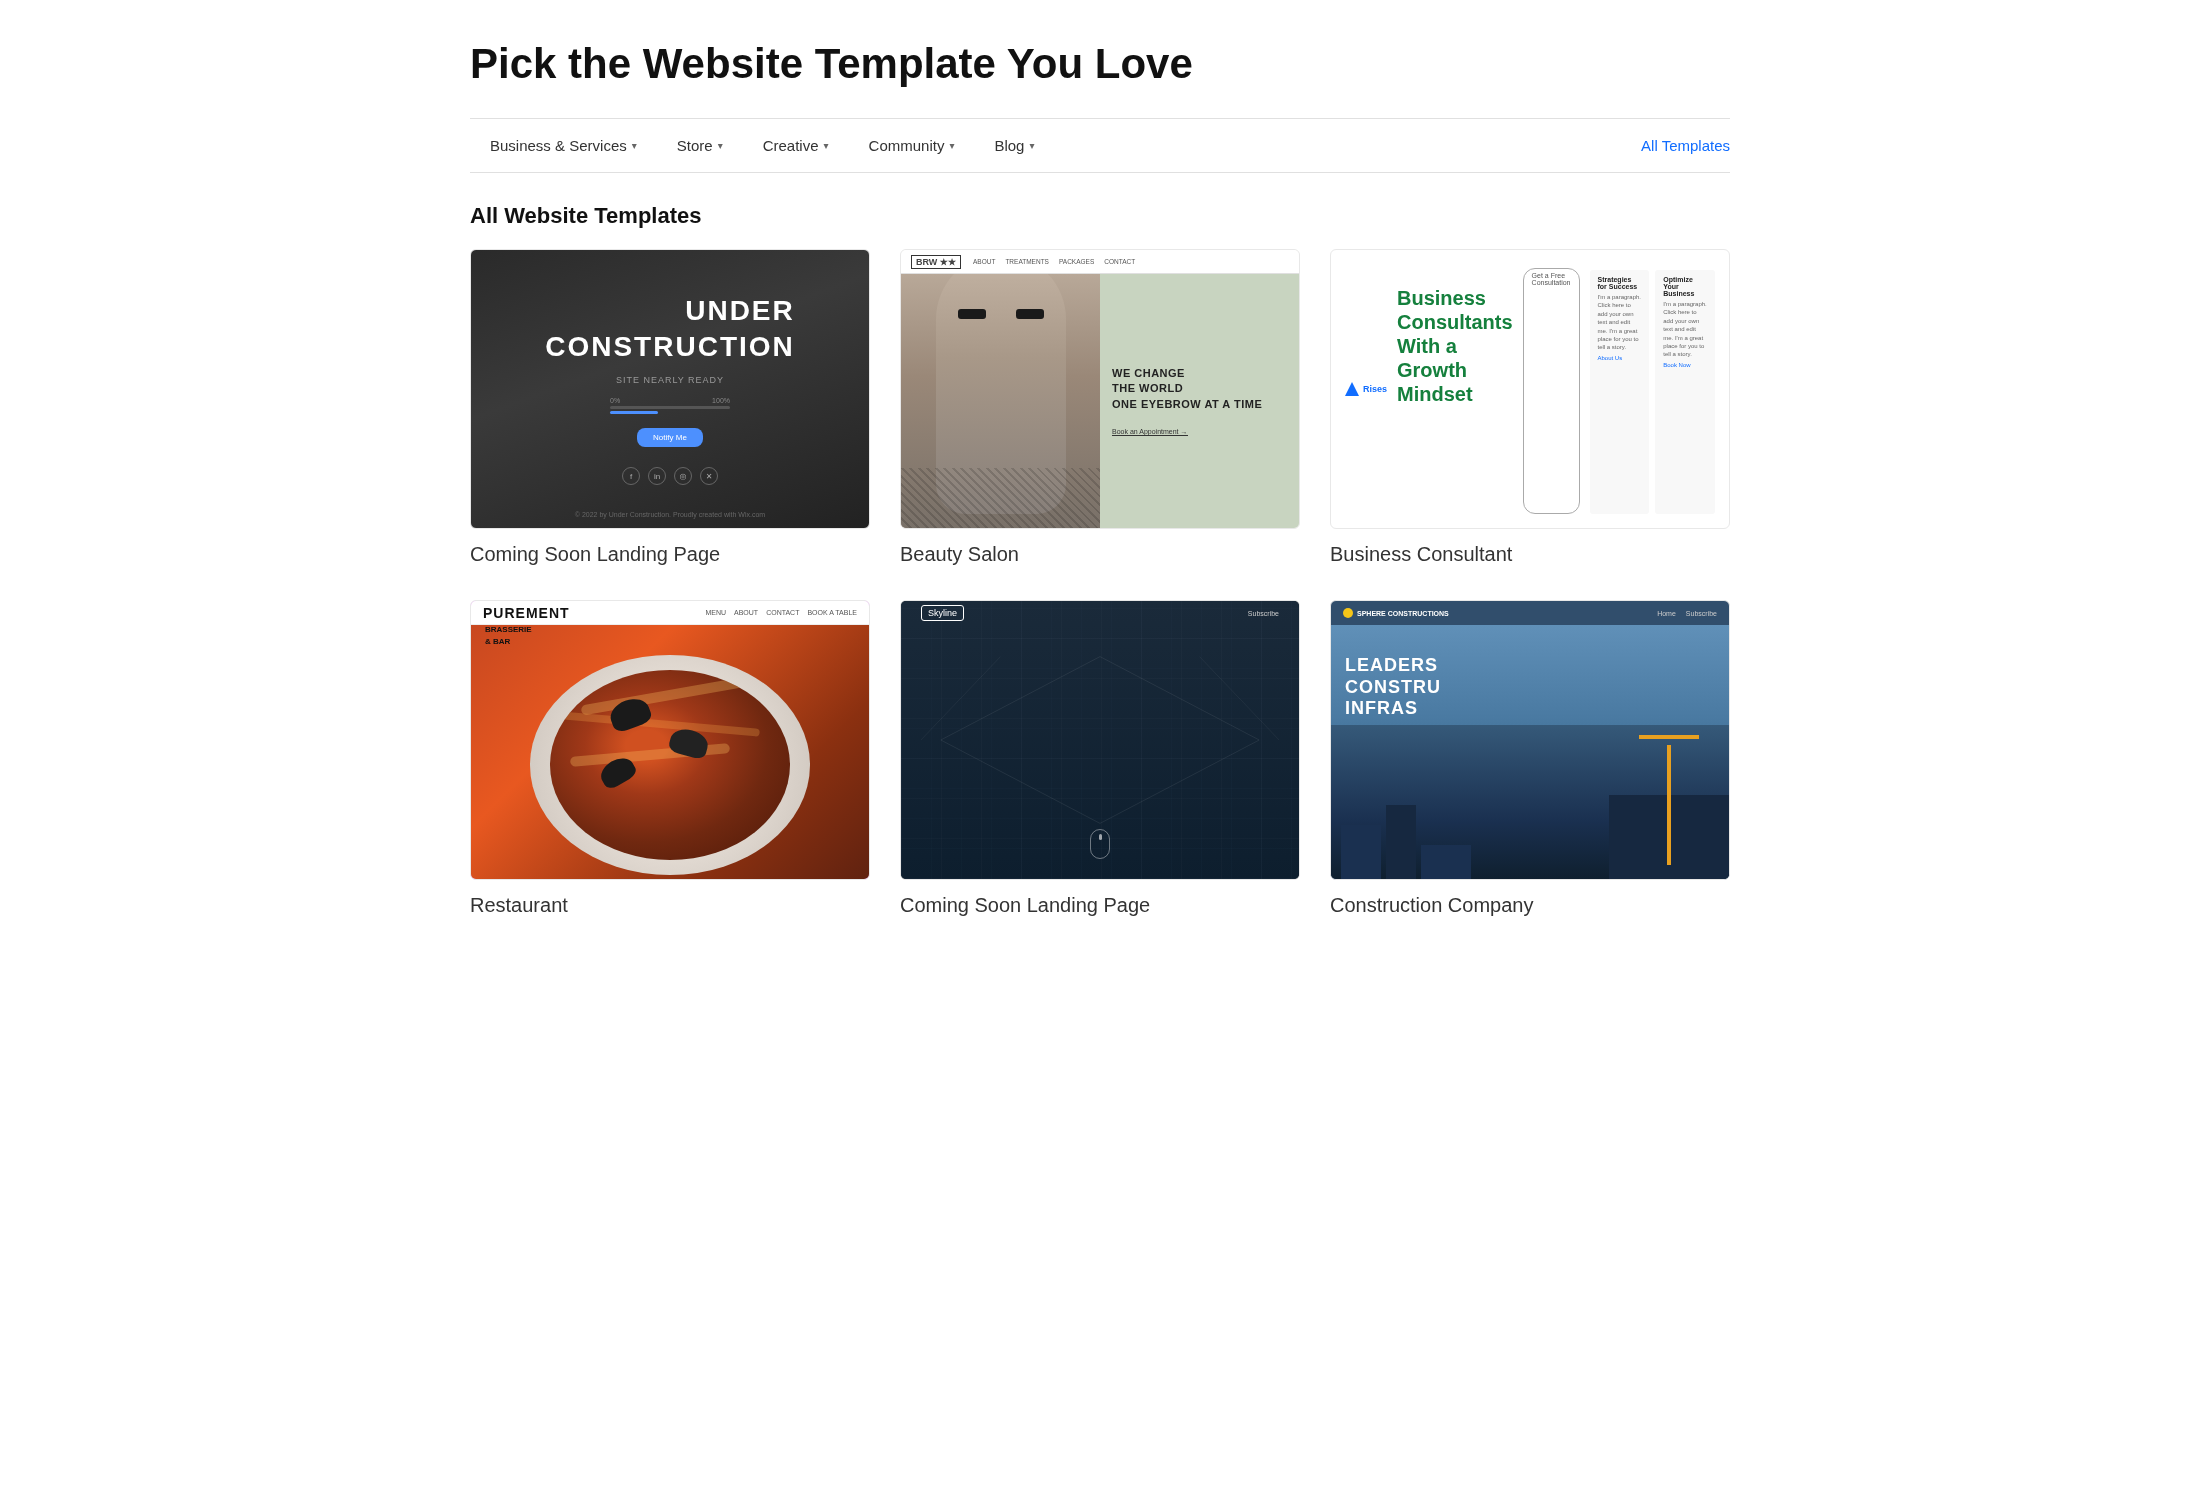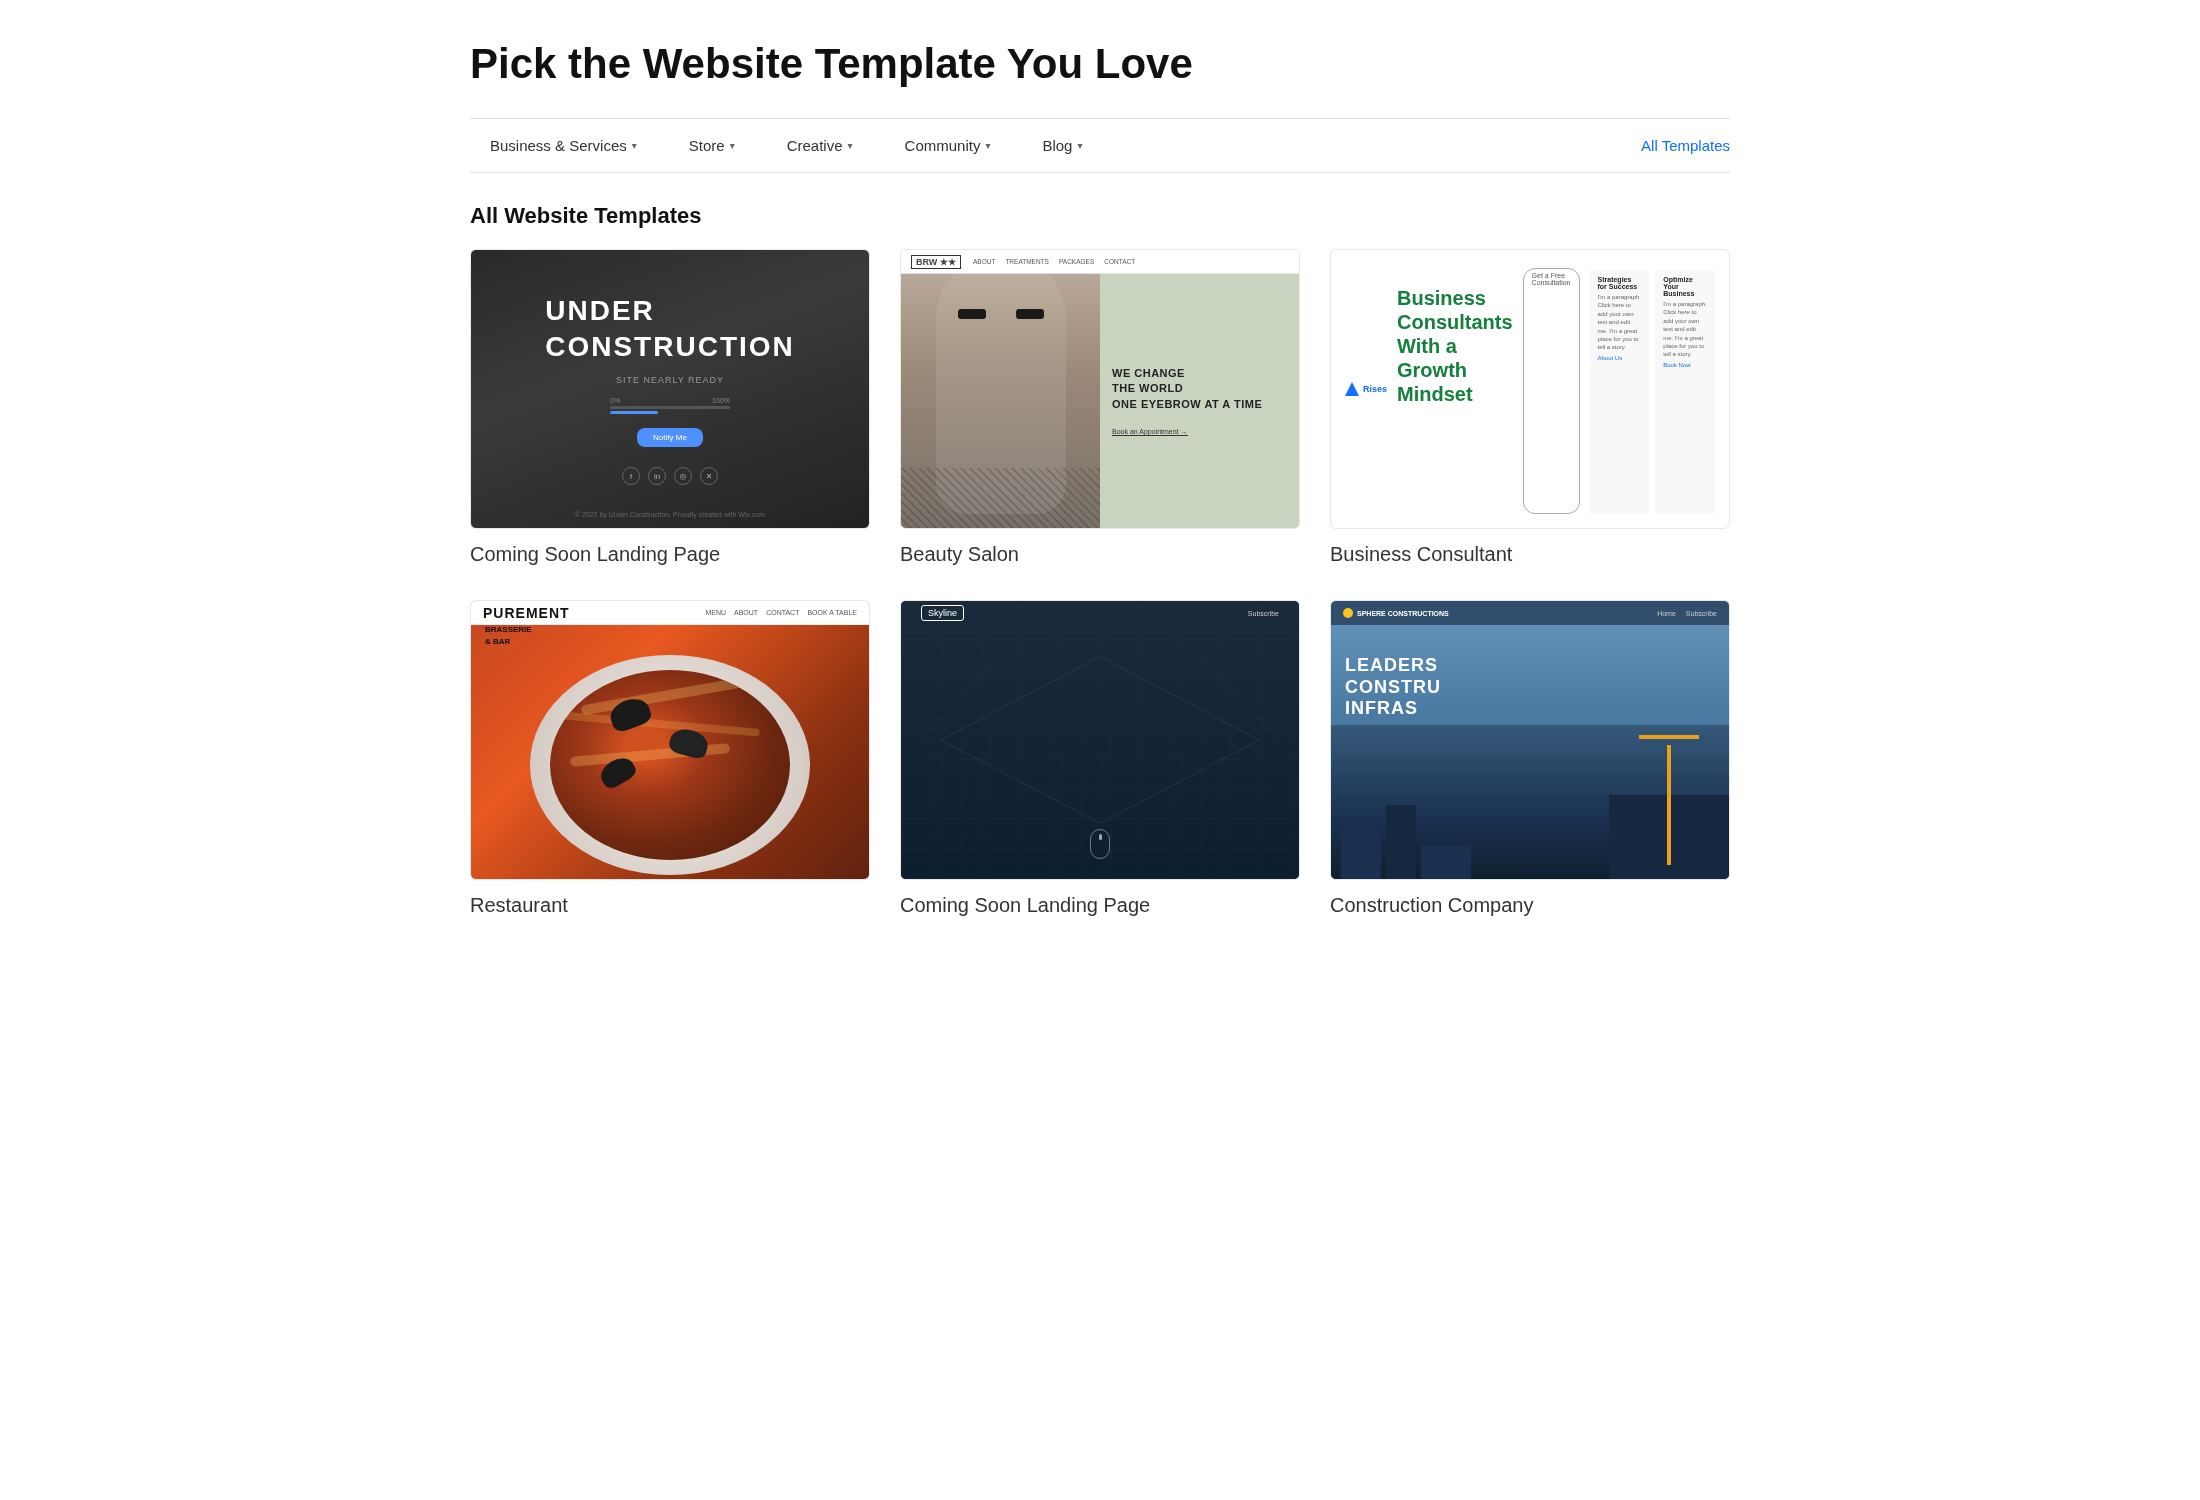--- a/index.html
+++ b/index.html
@@ -6,21 +6,21 @@
     body { font-family: -apple-system, BlinkMacSystemFont, 'Segoe UI', Helvetica, Arial, sans-serif; background: #fff; color: #333; }
 
     .page-wrapper { max-width: 1400px; margin: 0 auto; padding: 0 70px; }
 
     
     .page-header { padding: 40px 0 30px; }
     .page-title { font-size: 42px; font-weight: 700; color: #111; }
 
     
     .nav-bar { border-top: 1px solid #e0e0e0; border-bottom: 1px solid #e0e0e0; display: flex; align-items: center; justify-content: space-between; padding: 0; }
-    .nav-items { display: flex; align-items: flex-start; gap: 12px; }
+    .nav-items { display: flex; align-items: flex-start; gap: 0; }
     .nav-item { display: flex; align-items: center; gap: 5px; padding: 18px 20px; font-size: 15px; color: #333; cursor: pointer; white-space: nowrap; }
     .nav-item .chevron { font-size: 10px; color: #666; }
     .nav-all-templates { color: #116dff; font-size: 15px; font-weight: 500; cursor: pointer; padding: 18px 0; }
 
     
     .section-heading { padding: 30px 0 20px; font-size: 22px; font-weight: 600; color: #111; }
 
     
     .templates-grid { display: grid; grid-template-columns: repeat(3, 1fr); gap: 30px; padding-bottom: 60px; }
 
@@ -28,21 +28,21 @@
     .template-card { display: flex; flex-direction: column; gap: 10px; }
     .template-thumbnail { width: 100%; height: 280px; border-radius: 6px; overflow: hidden; position: relative; background: #f0f0f0; border: 1px solid #e8e8e8; }
     .template-name { font-size: 20px; color: #333; padding: 4px 0; }
 
     
     
     .thumb-under-construction {
       background: linear-gradient(160deg, #2a2a2a 0%, #3a3a3a 40%, #222 100%);
       display: flex; flex-direction: column; align-items: center; justify-content: center;
     }
-    .thumb-uc-text { color: #fff; font-size: 28px; font-weight: 700; text-align: left; letter-spacing: 2px; line-height: 1.3; text-transform: uppercase; }
+    .thumb-uc-text { color: #fff; font-size: 28px; font-weight: 700; text-align: right; letter-spacing: 2px; line-height: 1.3; text-transform: uppercase; }
     .thumb-uc-sub { color: #999; font-size: 9px; margin-top: 10px; letter-spacing: 1px; }
     .thumb-uc-bar-wrap { width: 120px; margin-top: 12px; }
     .thumb-uc-bar-bg { height: 3px; background: #555; border-radius: 2px; }
     .thumb-uc-bar-fill { height: 3px; background: #4d90fe; border-radius: 2px; width: 40%; margin-top: 2px; }
     .thumb-uc-btn { margin-top: 14px; background: #4d90fe; color: #fff; font-size: 8px; padding: 5px 16px; border-radius: 8px; }
     .thumb-uc-icons { display: flex; gap: 8px; margin-top: 20px; }
     .thumb-uc-icon { width: 18px; height: 18px; border-radius: 50%; border: 1px solid #666; display: flex; align-items: center; justify-content: center; color: #aaa; font-size: 8px; }
     .thumb-uc-footer { position: absolute; bottom: 10px; font-size: 7px; color: #666; }
 
     

